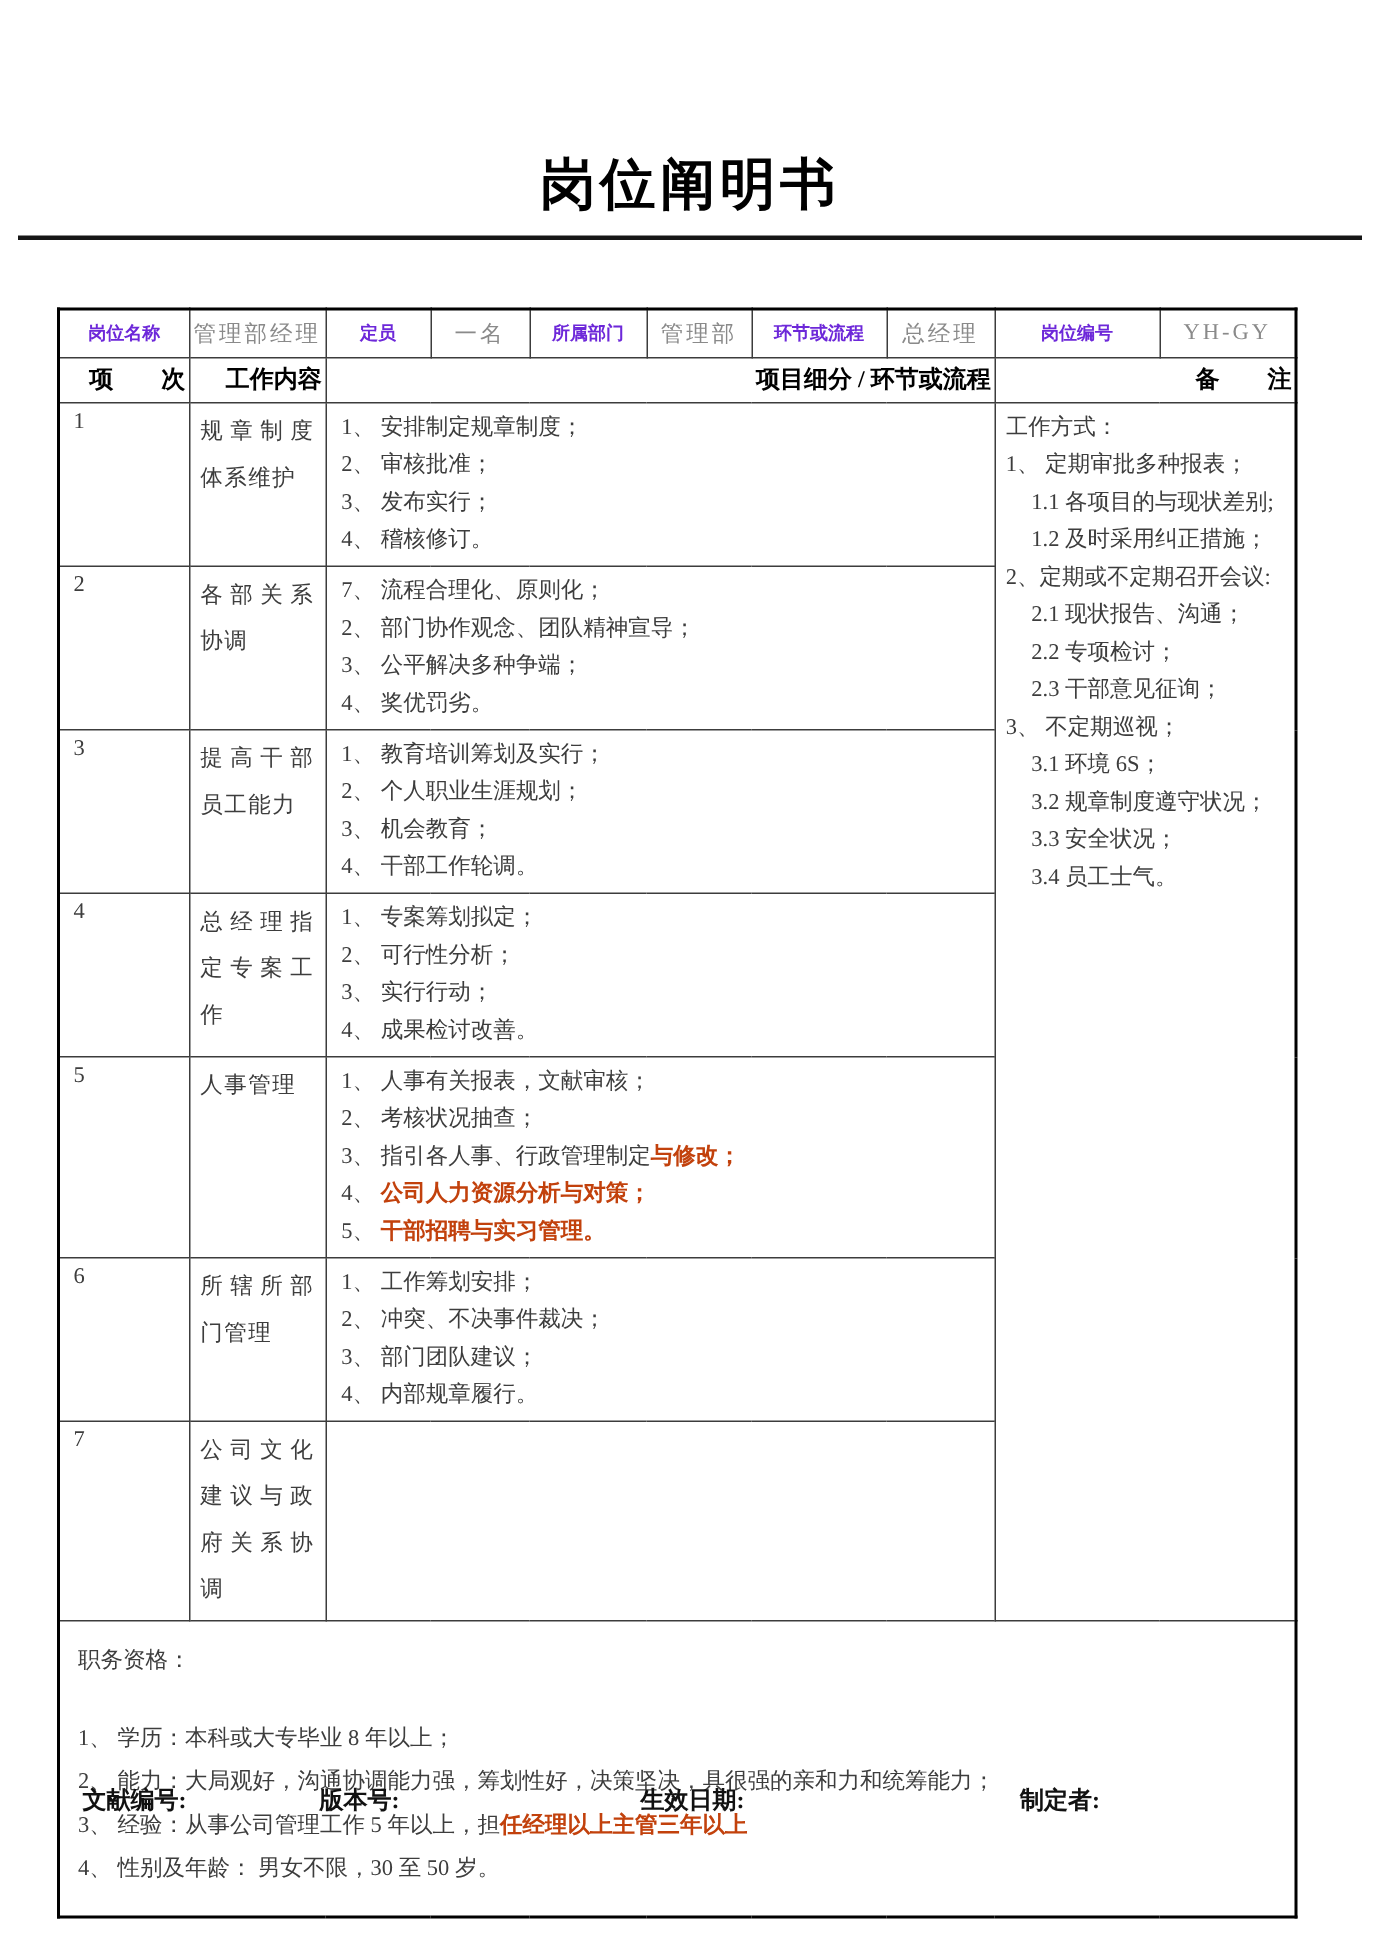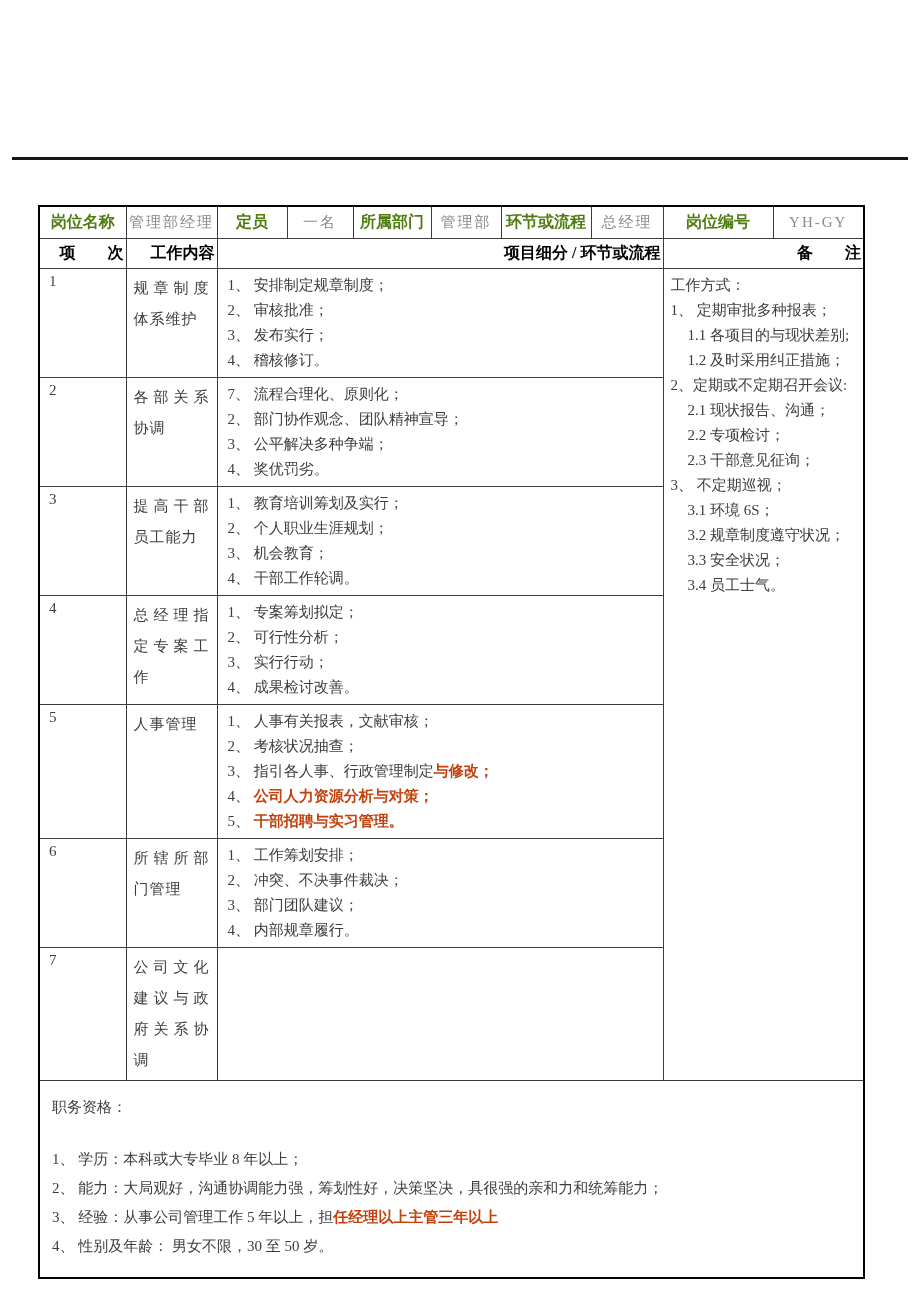--- a/index.html
+++ b/index.html
@@ -5,21 +5,21 @@
   html,body{margin:0;padding:0;background:#fff;}
   .page{position:relative;width:920px;height:1302px;background:#fff;overflow:hidden;
         font-family:"Liberation Serif","DejaVu Serif",serif;color:#3d3d3d;}
   .doc-title{position:absolute;top:98px;left:0;width:100%;margin:0;text-align:center;
         font-size:37px;font-weight:bold;color:#000;letter-spacing:3px;}
   .title-rule{position:absolute;top:157px;left:12px;width:896px;height:3px;background:#161616;}
   table.job-table{position:absolute;top:205px;left:38px;width:825px;border-collapse:collapse;
         table-layout:fixed;border:2px solid #000;}
   td{border:1px solid #3c3c3c;vertical-align:top;font-size:15px;overflow:hidden;}
   .meta-row td{vertical-align:middle;text-align:center;height:29px;padding:1px 2px;}
-  .meta-label{font-weight:bold;color:#4d7c0f;font-size:16px;}
+  .meta-label{font-weight:bold;color:#6d28d9;font-size:12px;}
   .meta-value{color:#8a8a8a;letter-spacing:2px;font-size:15px;margin-left:21px;}
   .cols-row td{vertical-align:middle;text-align:right;font-weight:bold;color:#000;
         font-size:16px;height:27px;padding:1px 2px;}
   .no-cell{padding:4px 9px;}
   .task-cell{padding:4px 7px;line-height:31px;text-align:justify;text-align-last:left;letter-spacing:1px;}
   .detail-cell{padding:4px 6px 4px 10px;line-height:25px;margin-left:37px;}
   .detail-line{white-space:nowrap;}
   .remark-cell{padding:4px 0 4px 7px;line-height:25px;}
   .remark-wrap{overflow:hidden;width:100%;}
   .remark-line{white-space:nowrap;}
@@ -31,20 +31,21 @@
   .footer{position:absolute;top:1190px;left:0;width:100%;height:26px;
         font-weight:bold;color:#111;font-size:16px;}
   .footer span{position:absolute;top:0;}
   .f0{left:55px;} .f1{left:213px;} .f2{left:427px;} .f3{left:680px;}
 </style>
 </head>
 <body>
 
 <div class="page">
 
+  <h1 class="doc-title">岗位阐明书</h1>
   <div class="title-rule"></div>
 
   <table class="job-table">
     <colgroup>
       <col style="width:87px">
         <col style="width:91px">
         <col style="width:70px">
         <col style="width:66px">
       <col style="width:78px">
         <col style="width:70px">
@@ -164,14 +165,20 @@
             <div class="qual-heading">职务资格：</div>
             <div class="qual-line"><span>1、 学历：本科或大专毕业 8 年以上；</span></div>
             <div class="qual-line"><span>2、 能力：大局观好，沟通协调能力强，筹划性好，决策坚决，具很强的亲和力和统筹能力；</span></div>
             <div class="qual-line"><span>3、 经验：从事公司管理工作 5 年以上，担</span><span class="bold">任经理以上主管三年以上</span></div>
             <div class="qual-line"><span>4、 性别及年龄： 男女不限，30 至 50 岁。</span></div>
           </td>
         </tr>
       </tbody>
   </table>
 
+  <div class="footer">
+    <span class="f0">文献编号:</span>
+    <span class="f1">版本号:</span>
+    <span class="f2">生效日期:</span>
+    <span class="f3">制定者:</span>
+  </div>
 
 </div>
 
 </body></html>

